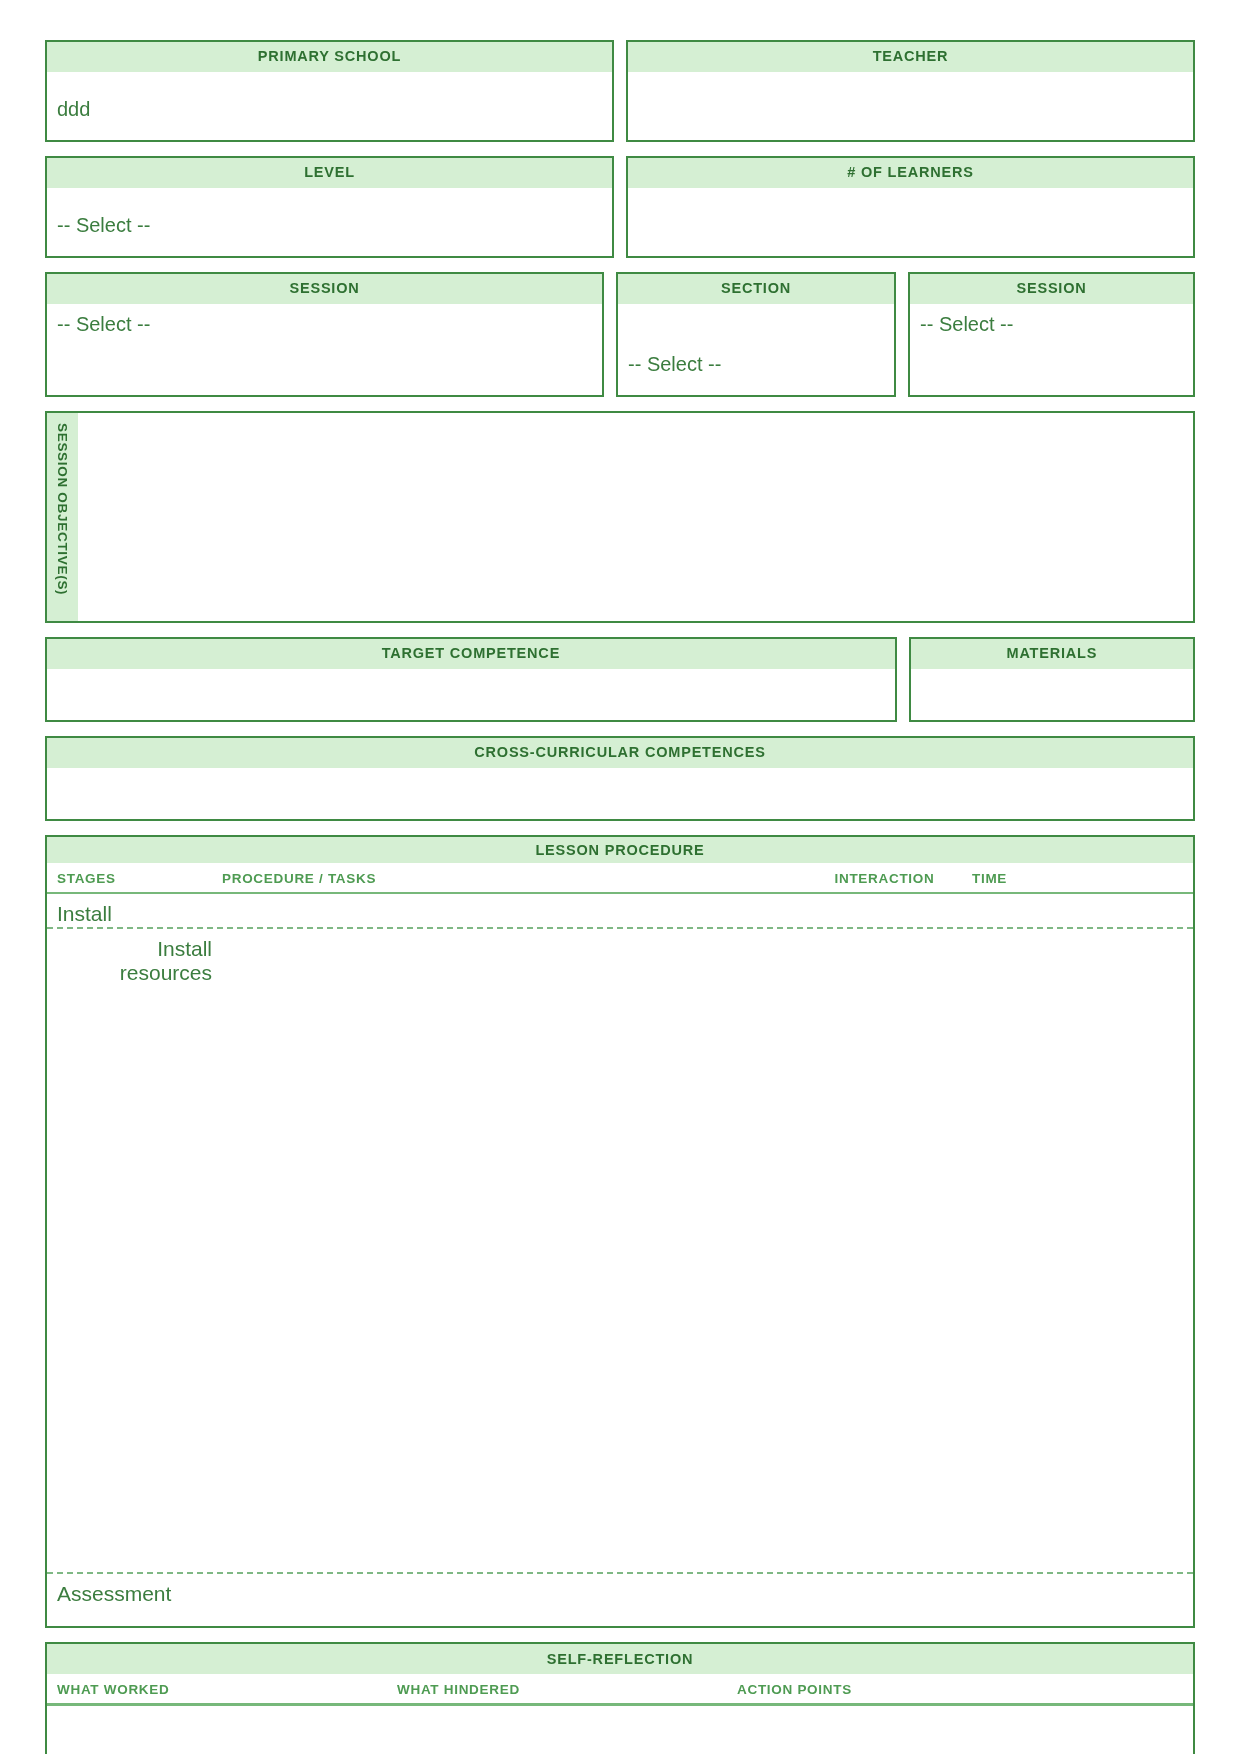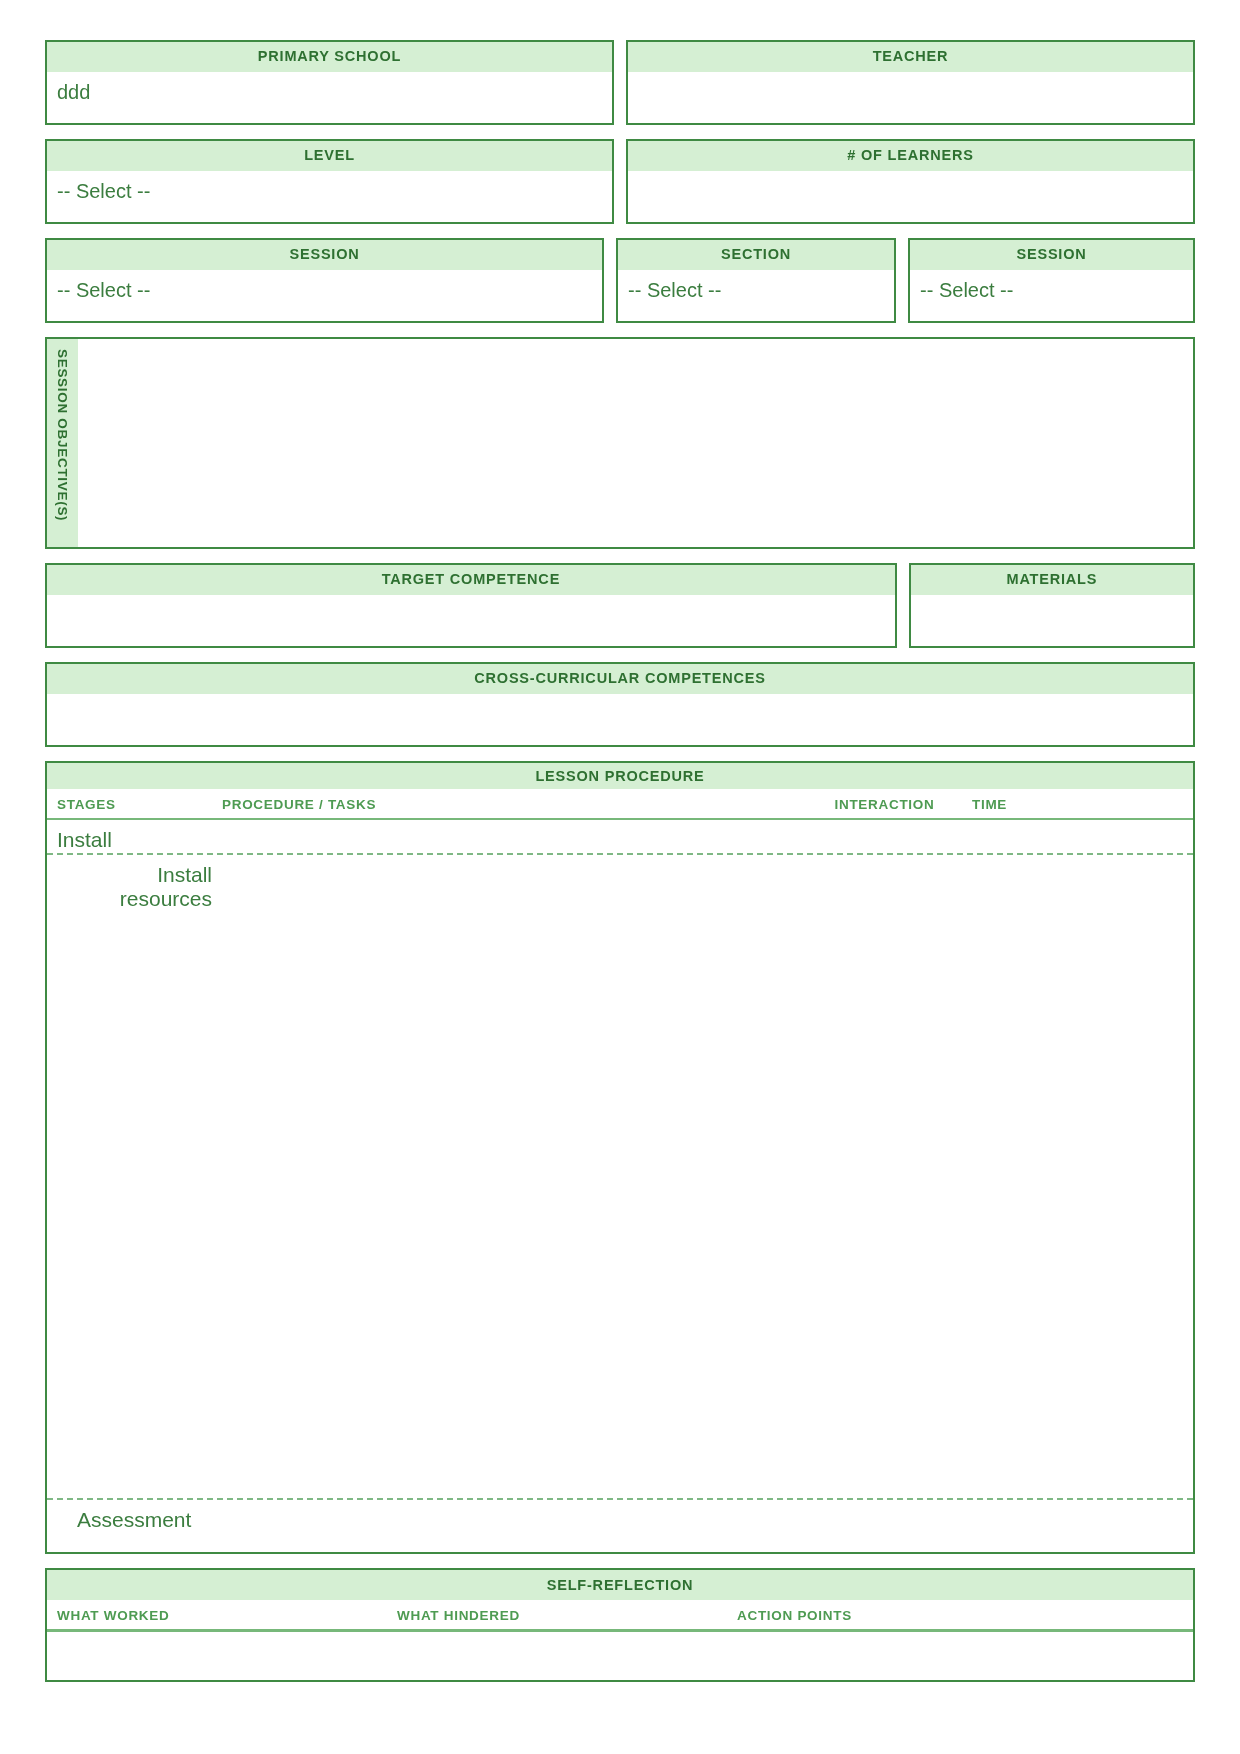--- a/index.html
+++ b/index.html
@@ -47,23 +47,23 @@
   }
   .box-body {
     min-height: 38px;
     padding: 5px 10px 8px 10px;
     font-size: 20px;
     color: #3B7D3F;
     line-height: 1.5;
     font-weight: 400;
   }
 
-  .w-half { width: 607px; }
+  .w-half { width: 607px; gap: 17px; }
   .w-seq  { width: 565px; }
-  .w-sec  { width: 283px; }
+  .w-sec  { width: 283px; gap: 40px; }
   .w-ses  { width: 290px; }
   .w-target { width: 863px; }
   .w-materials { width: 290px; }
   .w-full { width: 1150px; }
 
   
   .objective {
     box-sizing: border-box;
     width: 1150px;
     border: 2px solid #3F8A43;
@@ -141,21 +141,21 @@
     flex: 0 0 175px;
     padding: 8px 10px 10px 10px;
     font-size: 21px;
     color: #3B7D3F;
     line-height: 1.18;
     box-sizing: border-box;
   }
   .stage-fill { flex: 1; }
   .stage-warmer  { height: 33px; }
   .stage-install { height: 643px; text-align: right; }
-  .stage-assess  { height: 52px; border-bottom: none; padding-left: 20px; }
+  .stage-assess  { height: 52px; border-bottom: none; }
 
   
   .reflect {
     box-sizing: border-box;
     width: 1150px;
     border: 2px solid #3F8A43;
     background: #fff;
   }
   .reflect-title {
     background: #D5EFD3;

